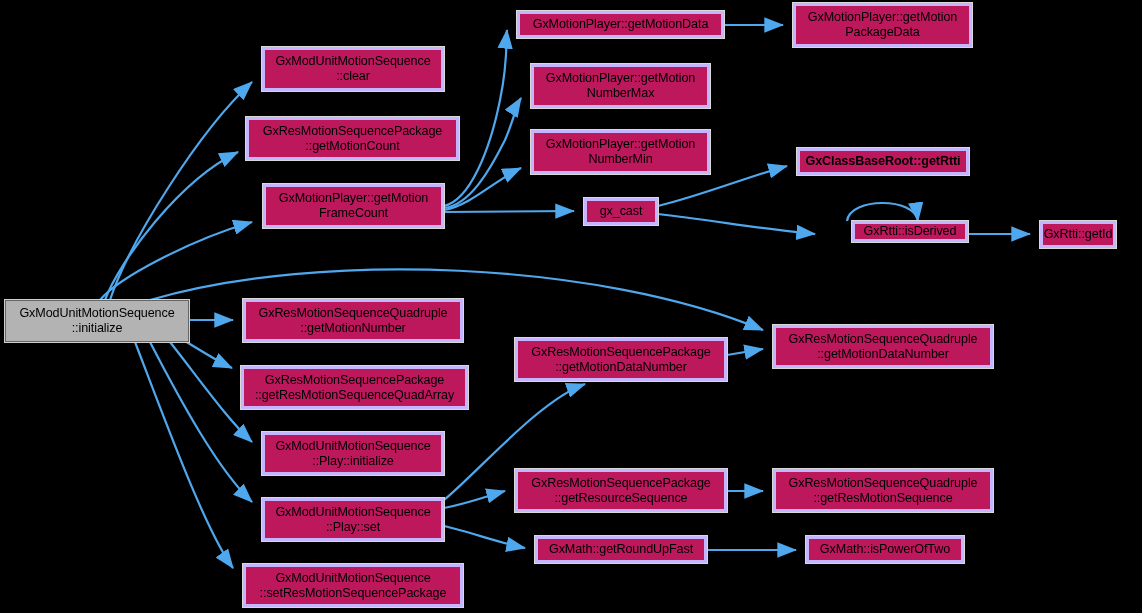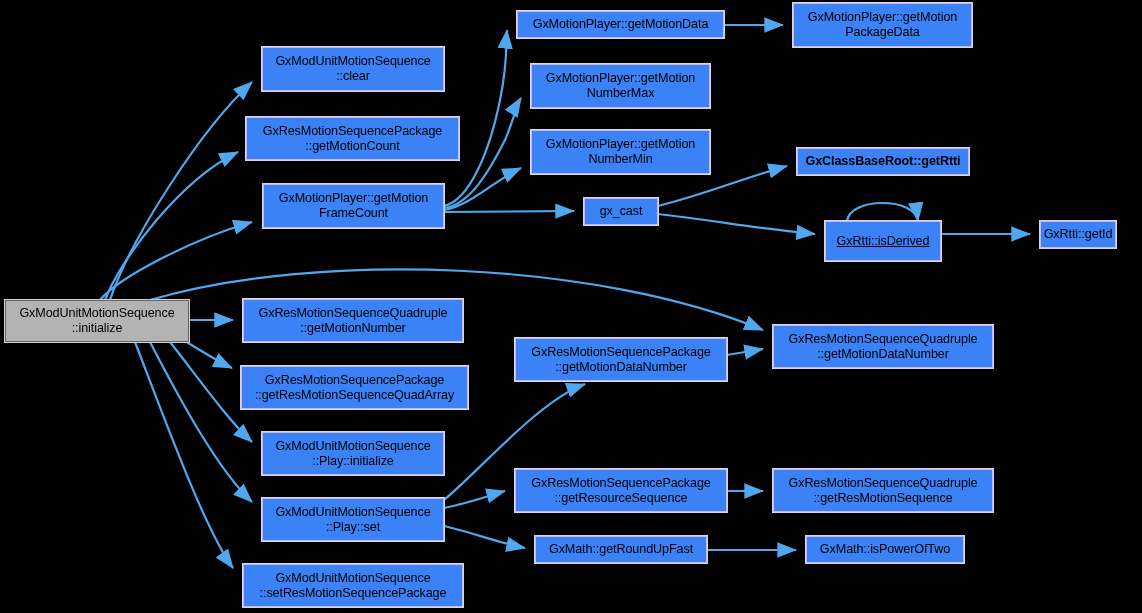--- a/index.html
+++ b/index.html
@@ -19,22 +19,22 @@
     position: absolute;
     top: 0;
     left: 0;
     width: 1142px;
     height: 613px;
     display: block;
   }
   .node-box {
     position: absolute;
     box-sizing: border-box;
-    background: #3b82f6;
-    border: 1px solid #c4b5fd;
+    background: #be185d;
+    border: 3px solid #c4b5fd;
     outline: 1px solid #d9d9d9;
     display: flex;
     align-items: center;
     justify-content: center;
     text-align: center;
     color: #000000;
     font-size: 12.6px;
     line-height: 15px;
     letter-spacing: -0.1px;
     white-space: pre-line;
@@ -99,21 +99,21 @@
 FrameCount</span></div>
       <div class="node-box" style="left: 517px; top: 11px; width: 207px; height: 27px;"><span class="node-label">GxMotionPlayer::getMotionData</span></div>
       <div class="node-box" style="left: 531px; top: 64px; width: 179px; height: 44px;"><span class="node-label">GxMotionPlayer::getMotion
 NumberMax</span></div>
       <div class="node-box" style="left: 531px; top: 130px; width: 179px; height: 44px;"><span class="node-label">GxMotionPlayer::getMotion
 NumberMin</span></div>
       <div class="node-box" style="left: 793px; top: 3px; width: 179px; height: 44px;"><span class="node-label">GxMotionPlayer::getMotion
 PackageData</span></div>
       <div class="node-box" style="left: 584px; top: 198px; width: 74px; height: 27px;"><span class="node-label">gx_cast</span></div>
       <div class="node-box" style="left: 797px; top: 148px; width: 172px; height: 27px; font-weight: bold;"><span class="node-label">GxClassBaseRoot::getRtti</span></div>
-      <div class="node-box" style="left: 825px; top: 221px; width: 116px; height: 40px; text-decoration: underline;"><span class="node-label">GxRtti::isDerived</span></div>
+      <div class="node-box" style="left: 852px; top: 221px; width: 116px; height: 21px;"><span class="node-label">GxRtti::isDerived</span></div>
       <div class="node-box" style="left: 1040px; top: 221px; width: 76px; height: 27px;"><span class="node-label">GxRtti::getId</span></div>
       <div class="node-box" style="left: 243px; top: 299px; width: 220px; height: 43px;"><span class="node-label">GxResMotionSequenceQuadruple
 ::getMotionNumber</span></div>
       <div class="node-box" style="left: 241px; top: 366px; width: 227px; height: 43px;"><span class="node-label">GxResMotionSequencePackage
 ::getResMotionSequenceQuadArray</span></div>
       <div class="node-box" style="left: 262px; top: 432px; width: 182px; height: 43px;"><span class="node-label">GxModUnitMotionSequence
 ::Play::initialize</span></div>
       <div class="node-box" style="left: 262px; top: 498px; width: 182px; height: 43px;"><span class="node-label">GxModUnitMotionSequence
 ::Play::set</span></div>
       <div class="node-box" style="left: 243px; top: 564px; width: 220px; height: 43px;"><span class="node-label">GxModUnitMotionSequence

